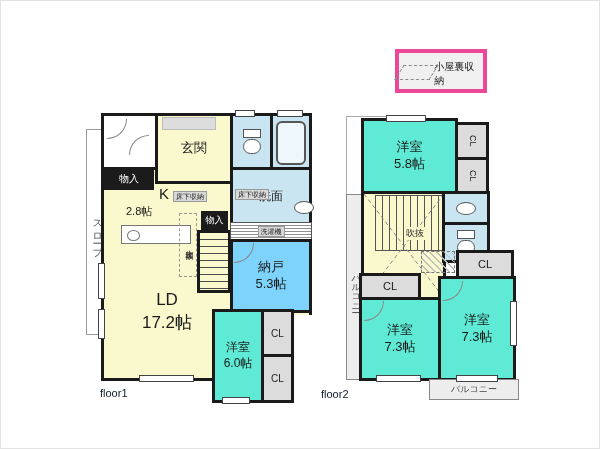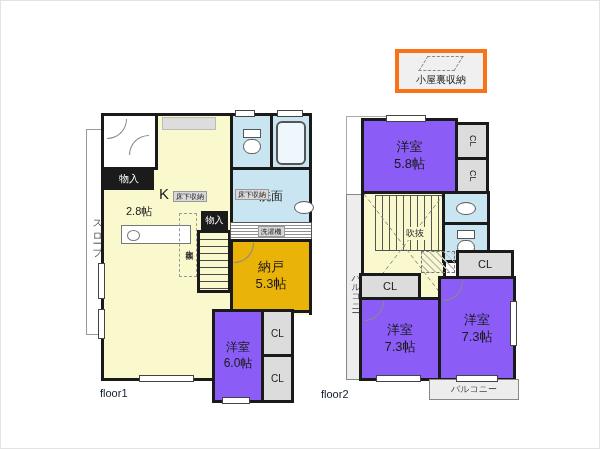--- a/index.html
+++ b/index.html
@@ -1,19 +1,19 @@
 <!DOCTYPE html>
 <html><head>
 <meta charset="utf-8">
 <style>
   html,body{margin:0;padding:0;background:#fff;font-family:"Liberation Sans","DejaVu Sans",sans-serif;color:#1a1a1a;}
   .canvas{position:relative;width:600px;height:449px;background:#fff;overflow:hidden;border:1px solid #e3e3e3;box-sizing:border-box;}
   .abs{position:absolute;}
   .room{position:absolute;box-sizing:border-box;border:3px solid #1a1a1a;display:flex;flex-direction:column;align-items:center;justify-content:center;text-align:center;line-height:1.3;}
-  .yellow{background:#faf8cd;} .orange{background:#8b5cf6;} .green{background:#eab308;}
+  .yellow{background:#faf8cd;} .orange{background:#5eead4;} .green{background:#7dd3fc;}
   .blue{background:#c9e5f1;} .gray{background:#dcdcdc;} .white{background:#ffffff;}
   .darkbox{position:absolute;box-sizing:border-box;background:#1b1b1b;color:#fff;display:flex;align-items:center;justify-content:center;font-size:10px;}
   .tag{position:absolute;box-sizing:border-box;background:#d8d8d8;border:1px solid #999;color:#222;font-size:7px;line-height:1;padding:1px 2px;white-space:nowrap;}
   .vtext{writing-mode:vertical-rl;text-orientation:upright;letter-spacing:1px;}
   .caption{position:absolute;font-size:11px;color:#0d1b2a;}
   .window{position:absolute;box-sizing:border-box;background:#fff;border:1px solid #444;}
   .qarc{position:absolute;box-sizing:border-box;border:1px solid #8a8a8a;background:transparent;}
   .stairs-v{background-color:#faf8cd;background-image:repeating-linear-gradient(to bottom,rgba(0,0,0,0) 0 6px,#4a4a4a 6px 7px);}
   .stairs-h{position:absolute;box-sizing:border-box;border:1px solid #555;background-image:repeating-linear-gradient(to right,rgba(0,0,0,0) 0 6px,#555 6px 7px);}
   .stripes{position:absolute;box-sizing:border-box;border:1px solid #555;background-image:repeating-linear-gradient(to bottom,#fff 0 2px,#8f8f8f 2px 3px);display:flex;align-items:center;justify-content:center;}
@@ -35,20 +35,23 @@
   <div class="abs white" style="left:85px;top:128px;width:20px;height:204px;border:1px solid #999;display:flex;align-items:center;justify-content:center;">
     <span class="vtext" style="font-size:10px;color:#555;">スロープ</span>
   </div>
 
   <div class="room yellow" style="left:100px;top:112px;width:211px;height:268px;"></div>
 
   <div class="room white" style="left:100px;top:112px;width:57px;height:57px;"></div>
   <div class="qarc" style="left:106px;top:118px;width:20px;height:20px;border-radius:0 0 100% 0;border-top:0;border-left:0;"></div>
   <div class="qarc" style="left:128px;top:134px;width:20px;height:20px;border-radius:100% 0 0 0;border-bottom:0;border-right:0;"></div>
 
+  <div class="room yellow" style="left:154px;top:112px;width:78px;height:71px;font-size:13px;">
+    <span>玄関</span>
+  </div>
   <div class="abs" style="left:161px;top:116px;width:52px;height:11px;background:#ddd;border:1px solid #bbb;"></div>
 
   <div class="room blue" style="left:229px;top:112px;width:43px;height:57px;">
     <div style="display:flex;flex-direction:column;align-items:center;">
       <div class="toilet-tank"></div>
         <div class="toilet-bowl"></div>
     </div>
   </div>
 
   <div class="room blue" style="left:269px;top:112px;width:42px;height:89px;font-size:11px;justify-content:flex-start;padding-top:5px;">
@@ -86,20 +89,24 @@
   <div class="stripes" style="left:229px;top:221px;width:82px;height:19px;">
     <span class="tag" style="position:static;">洗濯機</span>
   </div>
 
   <div class="room green" style="left:229px;top:238px;width:82px;height:74px;font-size:13px;">
     <span class="rn">納戸</span>
     <span class="rs">5.3帖</span>
   </div>
   <div class="qarc" style="left:233px;top:242px;width:20px;height:20px;border-radius:0 0 100% 0;border-top:0;border-left:0;"></div>
 
+  <div class="abs" style="left:112px;top:288px;width:108px;text-align:center;font-size:17px;line-height:1.35;">
+    <span class="rn">LD</span>
+    <span class="rs">17.2帖</span>
+  </div>
 
   <div class="room orange" style="left:211px;top:308px;width:52px;height:94px;font-size:12px;">
     <span class="rn">洋室</span>
     <span class="rs">6.0帖</span>
   </div>
   <div class="room gray" style="left:260px;top:308px;width:33px;height:48px;font-size:10px;">
     <span>CL</span>
   </div>
   <div class="room gray" style="left:260px;top:353px;width:33px;height:49px;font-size:10px;">
     <span>CL</span>
@@ -108,21 +115,21 @@
 
   <div class="window" style="left:234px;top:109px;width:20px;height:7px;"></div>
   <div class="window" style="left:276px;top:109px;width:26px;height:7px;"></div>
   <div class="window" style="left:97px;top:262px;width:7px;height:36px;"></div>
   <div class="window" style="left:97px;top:308px;width:7px;height:30px;"></div>
   <div class="window" style="left:138px;top:374px;width:55px;height:7px;"></div>
   <div class="window" style="left:221px;top:396px;width:28px;height:7px;"></div>
 
   <div class="caption" style="left:99px;top:386px;">floor1</div>
 
-  <div class="abs" style="left:394px;top:48px;width:92px;height:44px;background:#f0f0f0;border:4px solid #f97316;box-sizing:border-box;display:flex;flex-direction:column;align-items:center;justify-content:flex-start;padding-top:3px;">
+  <div class="abs" style="left:394px;top:48px;width:92px;height:44px;background:#f0f0f0;border:4px solid #ec4899;box-sizing:border-box;display:flex;flex-direction:row;align-items:center;justify-content:flex-start;padding-top:3px;">
     <div class="ladder"></div>
     <span style="font-size:10px;margin-top:2px;">小屋裏収納</span>
   </div>
 
   <div class="abs white" style="left:345px;top:115px;width:58px;height:80px;border:1px solid #aaa;box-sizing:border-box;"></div>
 
   <div class="room orange" style="left:360px;top:117px;width:97px;height:76px;font-size:13px;">
     <span class="rn">洋室</span>
     <span class="rs">5.8帖</span>
   </div>

